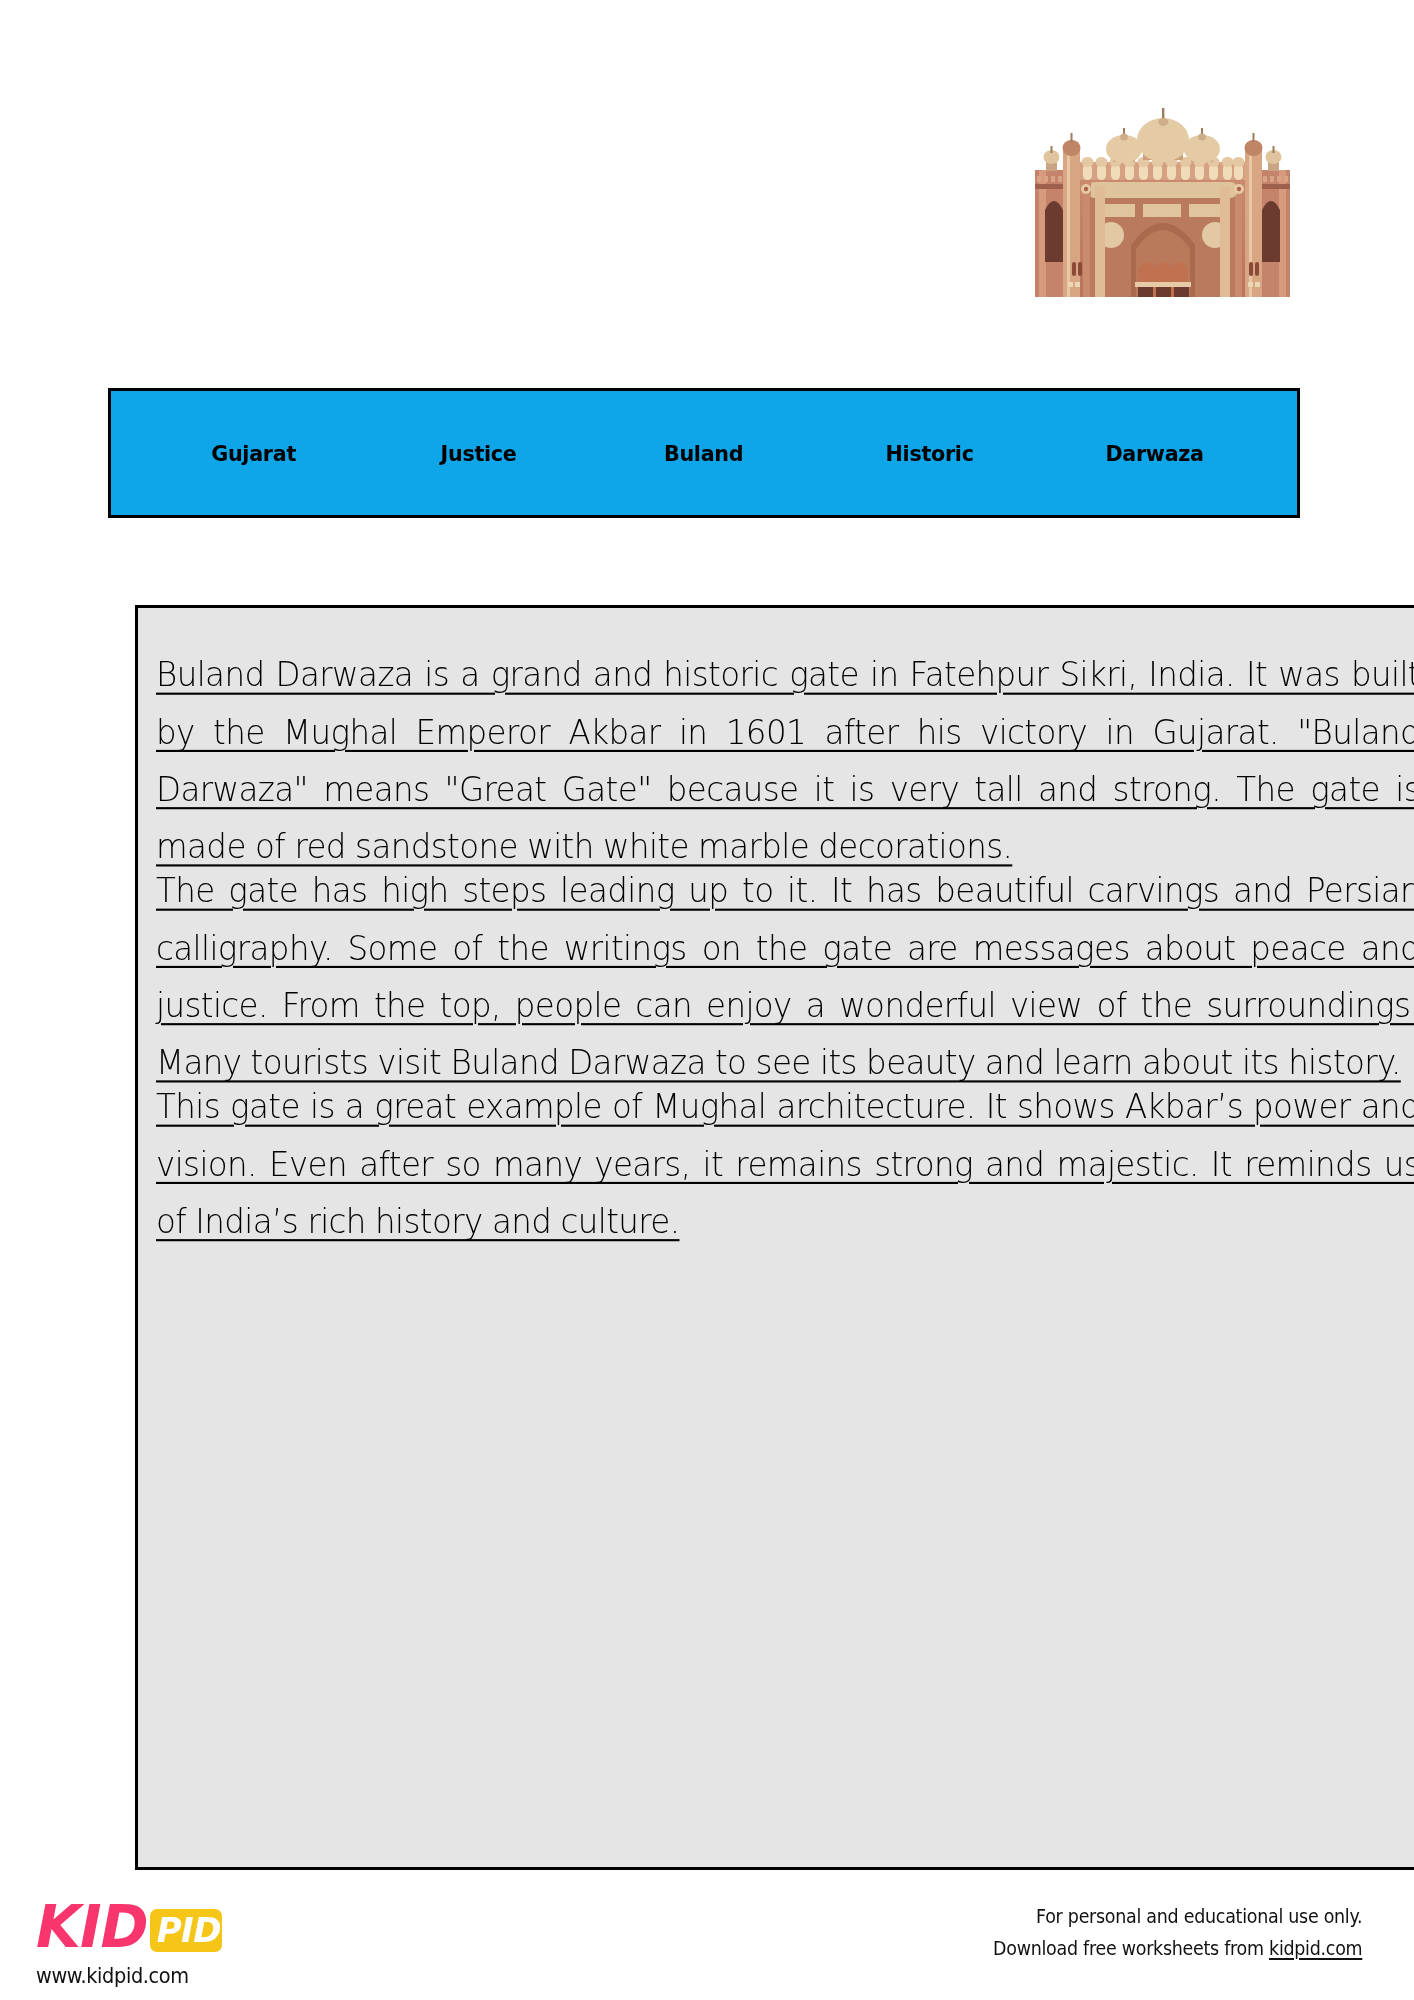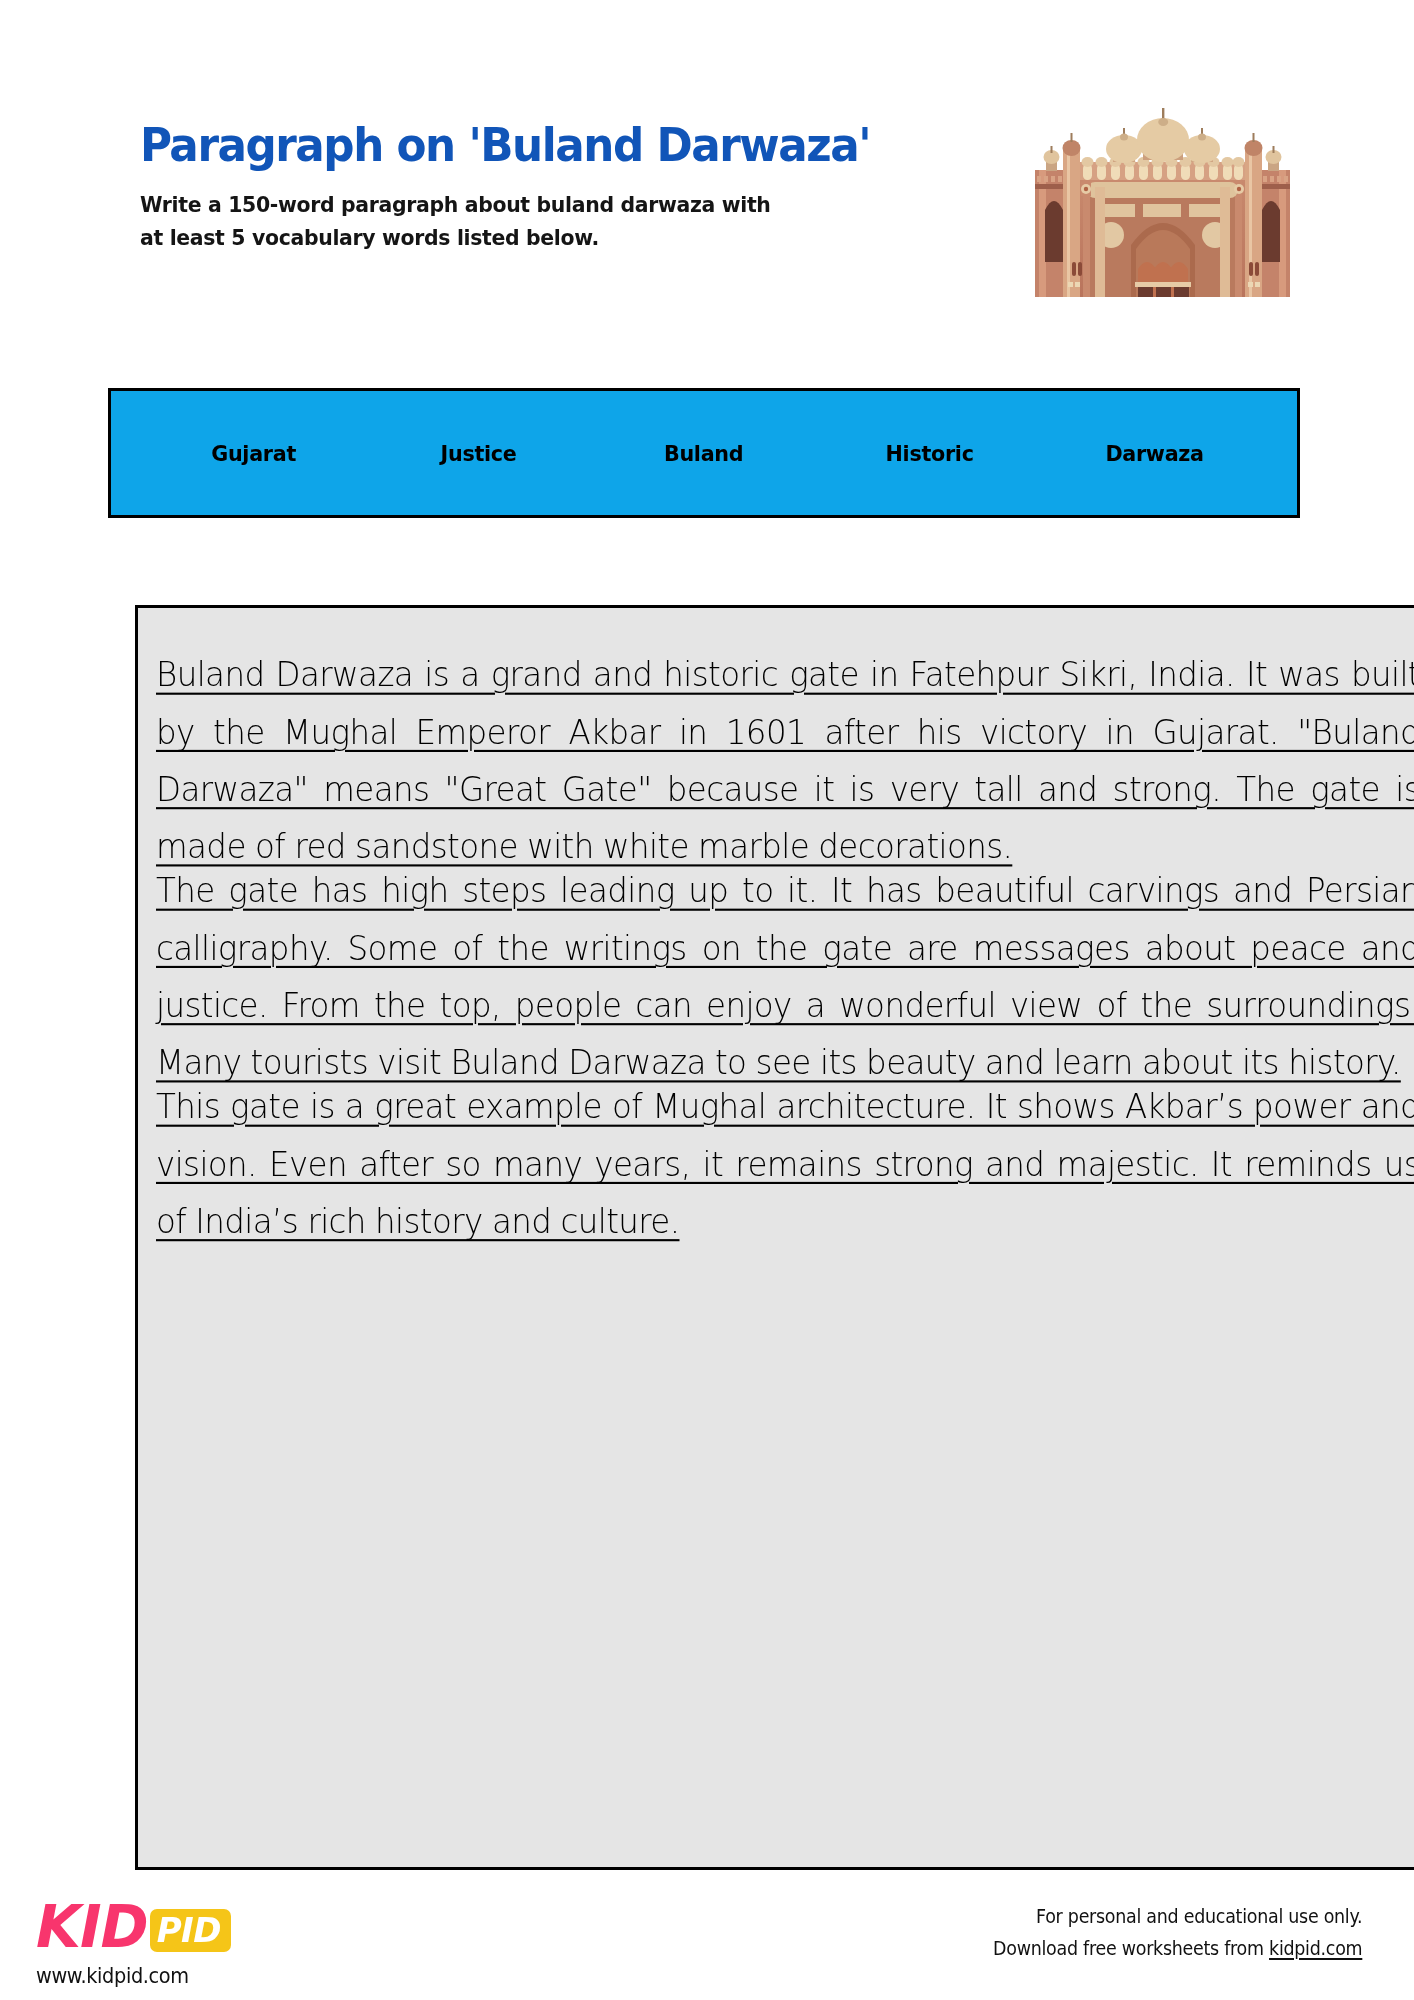--- a/index.html
+++ b/index.html
@@ -161,21 +161,21 @@
   }
 
   .logo-pid {
     font-family: "DejaVu Sans", sans-serif;
     font-weight: bold;
     font-style: italic;
     font-size: 34px;
     color: #ffffff;
     background: #f5c518;
     border-radius: 7px;
-    padding: 4px 10px 5px 7px;
+    padding: 4px 1px 5px 7px;
     letter-spacing: -0.5px;
     line-height: 1;
     margin-left: 2px;
     margin-top: 6px;
   }
 
   .logo-url {
     margin-top: 8px;
     font-family: "DejaVu Sans", sans-serif;
     font-size: 21px;
@@ -202,27 +202,20 @@
     text-decoration: underline;
     text-decoration-thickness: 1.5px;
     text-underline-offset: 3px;
   }
 </style>
 </head>
 <body>
 
 <div class="page">
 
-  <div class="header">
-    <div class="title">Paragraph on 'Buland Darwaza'</div>
-    <div class="subtitle">
-      <div>Write a 150-word paragraph about buland darwaza with</div>
-      <div>at least 5 vocabulary words listed below.</div>
-    </div>
-  </div>
 
   <div class="illustration">
     <svg viewBox="0 0 255 205" xmlns="http://www.w3.org/2000/svg">
       <defs>
         <linearGradient id="stoneA" x1="0" y1="0" x2="0" y2="1">
           <stop offset="0" stop-color="#c98a6e"></stop>
             <stop offset="1" stop-color="#b9745c"></stop>
         </linearGradient>
       </defs>
 

